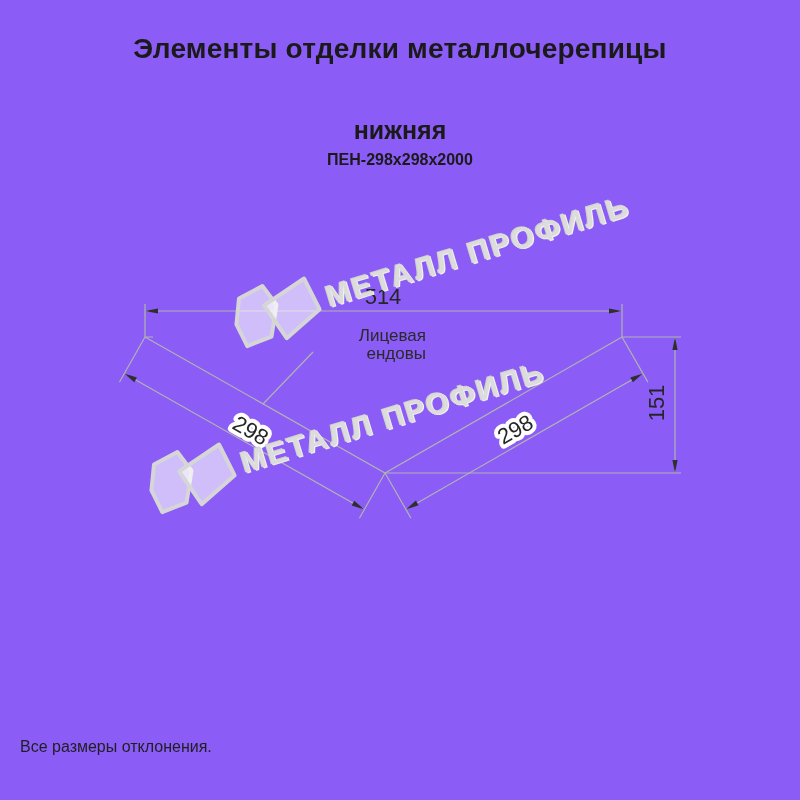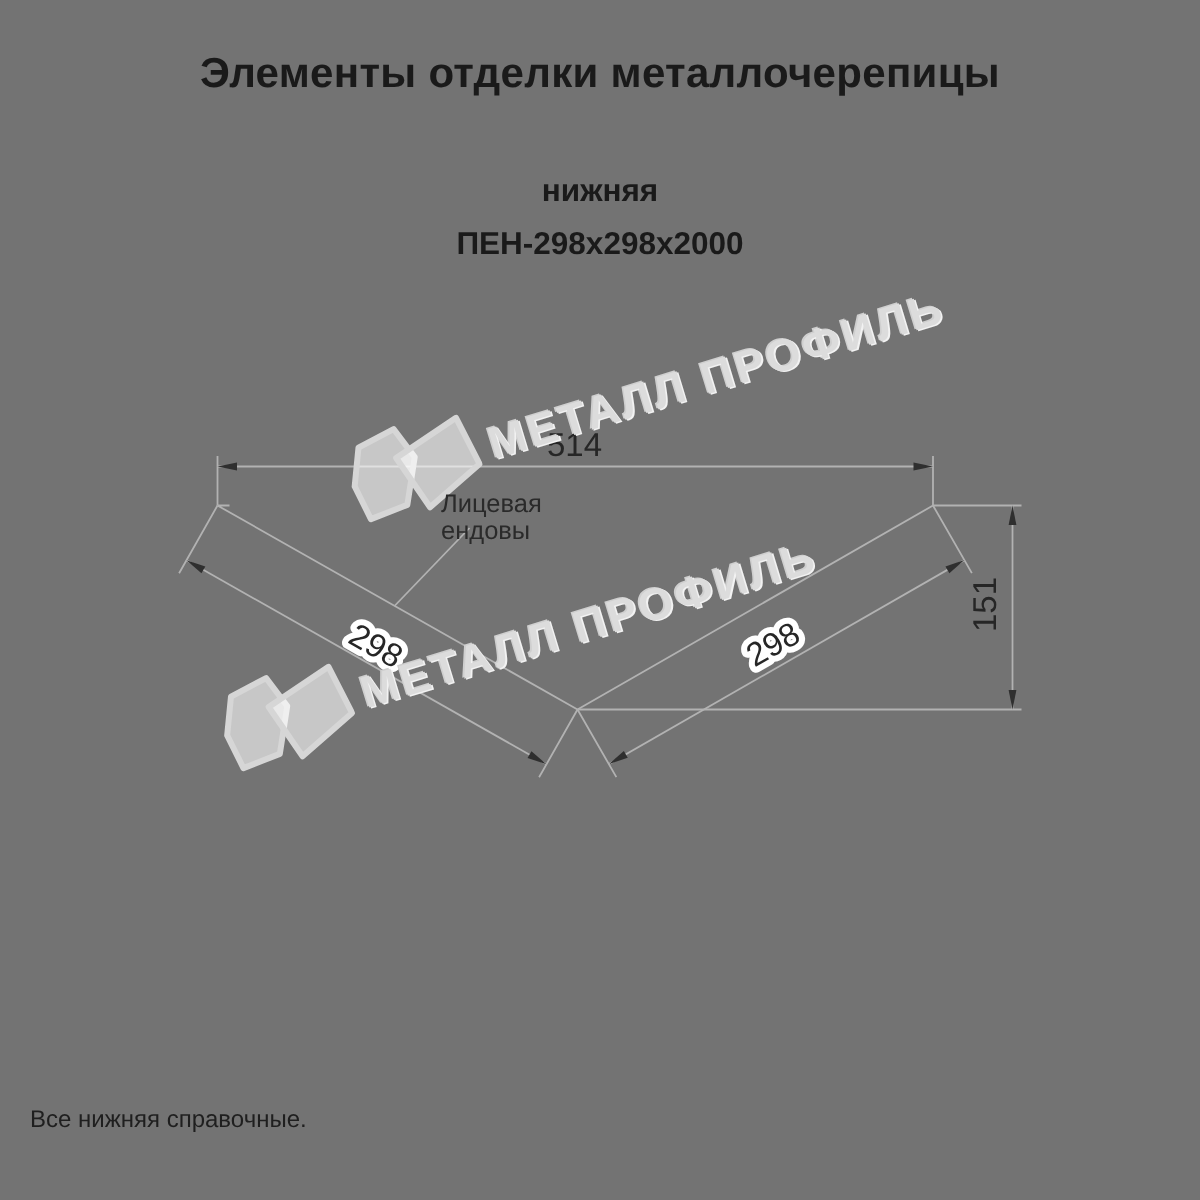--- a/index.html
+++ b/index.html
@@ -1,26 +1,26 @@
 <!DOCTYPE html>
 <html><head>
 <meta charset="utf-8">
 <style>
   html,body{margin:0;padding:0;background:#ffffff;}
   .page{
-    position:relative;width:800px;height:800px;background:#737373;overflow:hidden;
+    position:relative;width:800px;height:800px;background:#8b5cf6;overflow:hidden;
     font-family:"Liberation Sans",sans-serif;color:#1a1a1a;
   }
   .centered{position:absolute;left:0;width:800px;text-align:center;}
   .main-title{top:33px;font-size:28px;font-weight:bold;letter-spacing:0.2px;}
   .sub-title1{top:88px;font-size:25px;font-weight:bold;}
-  .sub-title2{top:116px;font-size:21px;font-weight:bold;}
-  .model-title{top:151px;font-size:21px;font-weight:bold;}
+  .sub-title2{top:116px;font-size:25px;font-weight:bold;}
+  .model-title{top:151px;font-size:16px;font-weight:bold;}
   .face-label{
-    position:absolute;left:294px;top:327px;width:132px;text-align:left;
+    position:absolute;left:294px;top:327px;width:132px;text-align:right;
     font-size:17px;line-height:18px;color:#2a2a2a;
   }
   .footer-note{position:absolute;left:20px;font-size:16px;color:#1f1f1f;}
   .note1{top:738px;}
   .note2{top:761px;}
   svg.drawing{position:absolute;left:0;top:0;pointer-events:none;}
   svg text{font-family:"Liberation Sans",sans-serif;font-size:22px;}
   .halo{paint-order:stroke;stroke:#ffffff;stroke-width:8px;stroke-linejoin:round;}
   .watermark{
     position:absolute;display:flex;align-items:center;gap:8px;
@@ -100,15 +100,15 @@
       </g>
     </svg>
     <span class="wm-text">МЕТАЛЛ ПРОФИЛЬ</span>
   </div>
 
   <div class="face-label">
     <div>Лицевая</div>
     <div>ендовы</div>
   </div>
 
-  <div class="footer-note note1">Все нижняя справочные.</div>
+  <div class="footer-note note1">Все размеры отклонения.</div>
 
 </div>
 
 </body></html>

